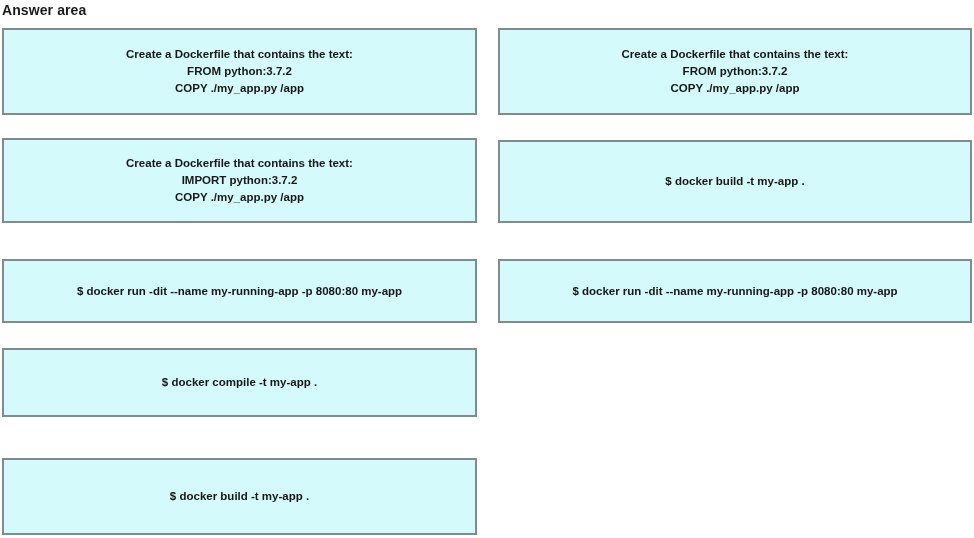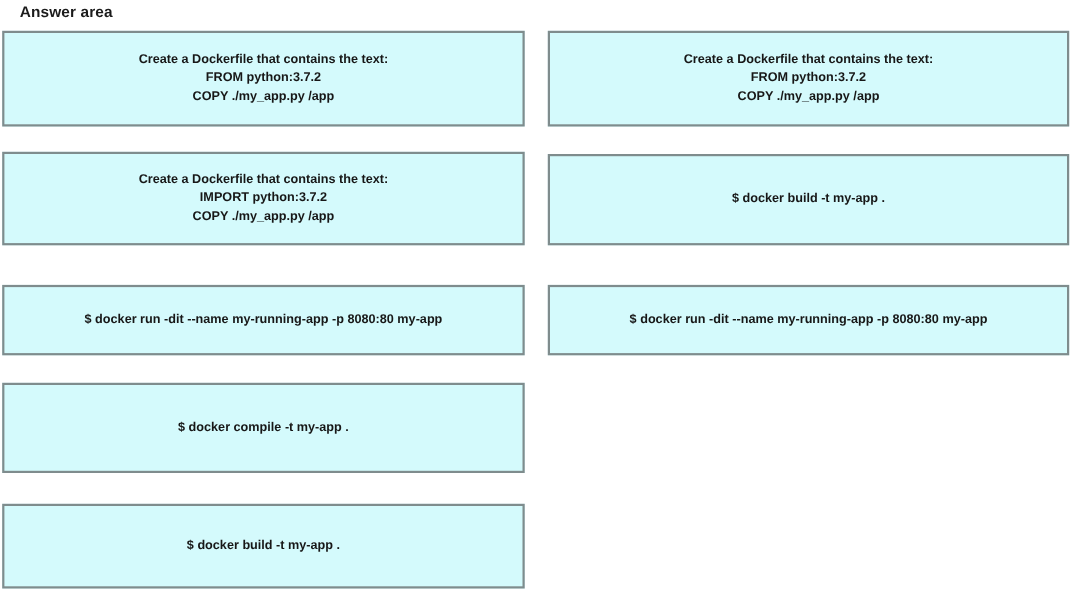--- a/index.html
+++ b/index.html
@@ -18,21 +18,20 @@
   #page-title {
     position: absolute;
     left: 2px;
     top: 0px;
     font-size: 14px;
     font-weight: bold;
     color: #1b1b1b;
     letter-spacing: 0.1px;
     line-height: 20px;
     white-space: nowrap;
-    margin-left: 16px;
   }
   .answer-box {
     position: absolute;
     box-sizing: border-box;
     background: #d4fafc;
     border: 2px solid #7f8c8d;
     display: flex;
     align-items: center;
     justify-content: center;
     text-align: center;
@@ -47,21 +46,21 @@
     display: block;
     width: 100%;
   }
   
   .col-left  { left: 2px;   width: 475px; }
   .col-right { left: 498px; width: 474px; }
 
   .row-1  { top: 28px;  height: 87px; }
   .row-2  { top: 138px; height: 85px; }
   .row-3  { top: 259px; height: 64px; }
-  .row-4  { top: 348px; height: 82px; align-items: center; }
+  .row-4  { top: 348px; height: 69px; align-items: center; }
   .row-5  { top: 458px; height: 77px; }
 
   .r-row-1 { top: 28px;  height: 87px; }
   .r-row-2 { top: 140px; height: 83px; }
   .r-row-3 { top: 259px; height: 64px; }
 </style>
 </head>
 <body>
 
 <div id="page-title">Answer area</div>

